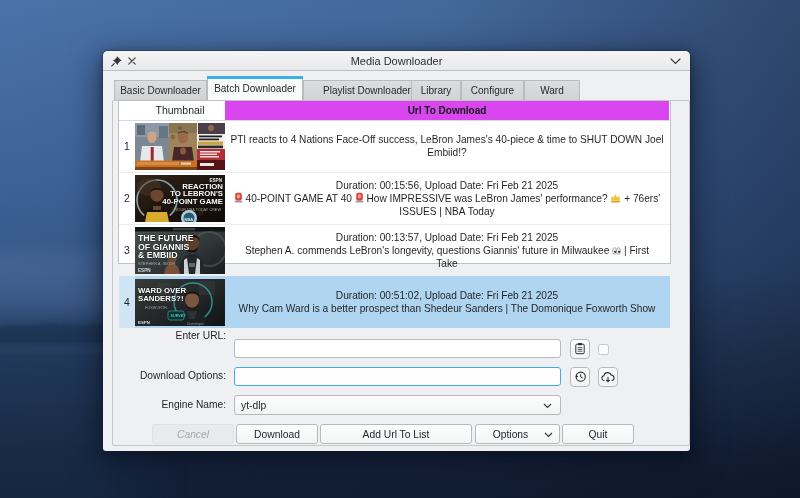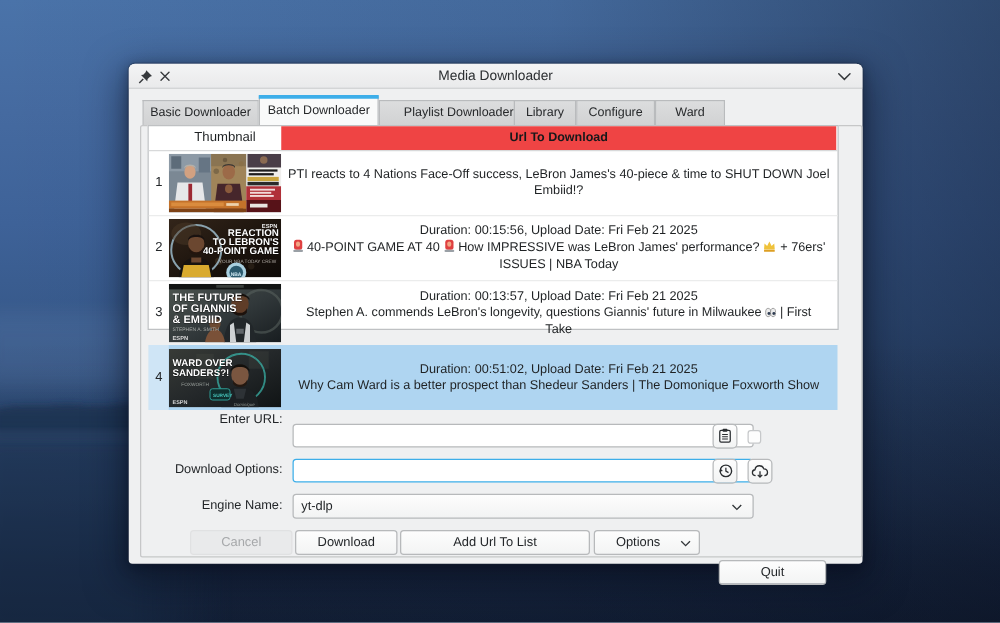--- a/index.html
+++ b/index.html
@@ -23,32 +23,32 @@
 .tb-ico { position:absolute; top:3px; }
 .tab { position:absolute; height:20px; top:29px; background:linear-gradient(to bottom,#dcddde,#d1d2d3);
   border:1px solid #b9bbbd; border-bottom:none; font-size:10px; color:#27292b;
   display:flex; align-items:center; justify-content:center; white-space:nowrap; z-index:2; }
 .tab.sel { top:26px; height:23px; background:#f9fafa; border-top:none; z-index:3; }
 .tab.sel::before { content:""; position:absolute; left:-1px; right:-1px; top:-1px; height:3px; background:#3daee9; }
 .pane { position:absolute; left:8.5px; top:48.5px; width:578px; height:346px;
   border:1px solid #c6c7c8; border-radius:2px; background:#eff0f1; }
 .table { position:absolute; left:15px; top:49px; width:553px; height:164px;
   border:1px solid #bfc1c3; background:#fff; font-size:10.15px; color:#1f2224; }
-.th-url { position:absolute; left:106px; top:0; width:444px; height:18.5px; background:#ef4444;
+.th-url { position:absolute; left:106px; top:0; width:444px; height:18.5px; background:#d946ef;
   display:flex; align-items:center; justify-content:center; font-weight:bold; font-size:10px; color:#16181a; }
 .th-thumb { position:absolute; left:16px; top:0; width:90px; height:18.5px;
   display:flex; align-items:center; justify-content:center; font-size:10.5px; }
 .row { position:absolute; left:0; width:551px; height:52px; }
 .rown { position:absolute; left:0; top:0; width:16px; height:52px; display:flex; align-items:center; justify-content:center; font-size:10.4px; color:#232629; }
 .thumb { position:absolute; left:16px; top:2.5px; width:90px; height:47px; overflow:hidden; }
 .utext { position:absolute; left:106px; top:0; width:444px; height:52px; display:flex; flex-direction:column; align-items:center; justify-content:center; line-height:13px; text-align:center; }
 .utext div { white-space:nowrap; }
 .gline { position:absolute; left:0; width:551px; height:1px; background:#ebecec; }
 .flabel { position:absolute; left:0; width:123px; font-size:10.2px; color:#232629; text-align:right; }
-.finput { position:absolute; left:131px; width:369px; height:19px; background:#fff; border:1px solid #b7b9bb; border-radius:3px; }
+.finput { position:absolute; left:131px; width:327px; height:19px; background:#fff; border:1px solid #b7b9bb; border-radius:3px; }
 .sqbtn { position:absolute; width:20px; height:20px; background:linear-gradient(to bottom,#fdfdfd,#f2f3f3); border:1px solid #b7b9bb; border-radius:4px; display:flex; align-items:center; justify-content:center; }
 .btn { position:absolute; top:373px; height:20px; background:linear-gradient(to bottom,#fdfdfd,#f3f4f4); border:1px solid #b7b9bb; border-radius:3px; font-size:10.3px; color:#232629; display:flex; align-items:center; justify-content:center; }
 svg.em { vertical-align:-1px; }
 </style>
 </head>
 <body>
 <div class="wall2"></div>
 <div class="shadeR"></div>
 <div class="shadeB"></div>
 <svg class="scene" viewBox="0 0 190 258" preserveAspectRatio="none">
@@ -288,23 +288,23 @@
         <path d="M7 6 L7 10.6 M5.2 8.9 L7 10.7 L8.8 8.9" fill="none" stroke="#2a2d30" stroke-width="1.05"></path>
       </svg>
   </div>
   <div class="flabel" style="top:347.5px;">Engine Name:</div>
   <div class="finput" style="top:344px; height:20px; background:linear-gradient(to bottom,#fdfdfd,#f2f3f3);">
     <span style="position:absolute;left:6px;top:3.5px;font-size:10.3px;color:#232629;">yt-dlp</span>
     <svg style="position:absolute;right:8px;top:7px;" width="9" height="6" viewBox="0 0 9 6">
         <path d="M1 1 L4.5 4.5 L8 1" stroke="#33373a" stroke-width="1.1" fill="none"></path>
       </svg>
   </div>
-  <div class="btn" style="left:49px; width:82px; background:#e9eaeb; border:1px solid #e0e1e2; color:#a6a8aa;">Cancel</div>
+  <div class="btn" style="left:49px; width:82px; background:#e9eaeb; border:1px solid #e0e1e2; color:#a6a8aa;font-style:italic;">Cancel</div>
   <div class="btn" style="left:133px; width:82px;">Download</div>
   <div class="btn" style="left:217px; width:152px;">Add Url To List</div>
   <div class="btn" style="left:372px; width:85px;">
       <span style="position:absolute;left:0;width:69px;text-align:center;">Options</span>
     <svg style="position:absolute;right:6px;top:7px;" width="9" height="6" viewBox="0 0 9 6">
         <path d="M1 1 L4.5 4.5 L8 1" stroke="#33373a" stroke-width="1.1" fill="none"></path>
       </svg>
   </div>
-  <div class="btn" style="left:472px; width:86px;margin-top:24px;">Quit</div>
+  <div class="btn" style="left:459px; width:72px;">Quit</div>
 </div>
 
 </body></html>

